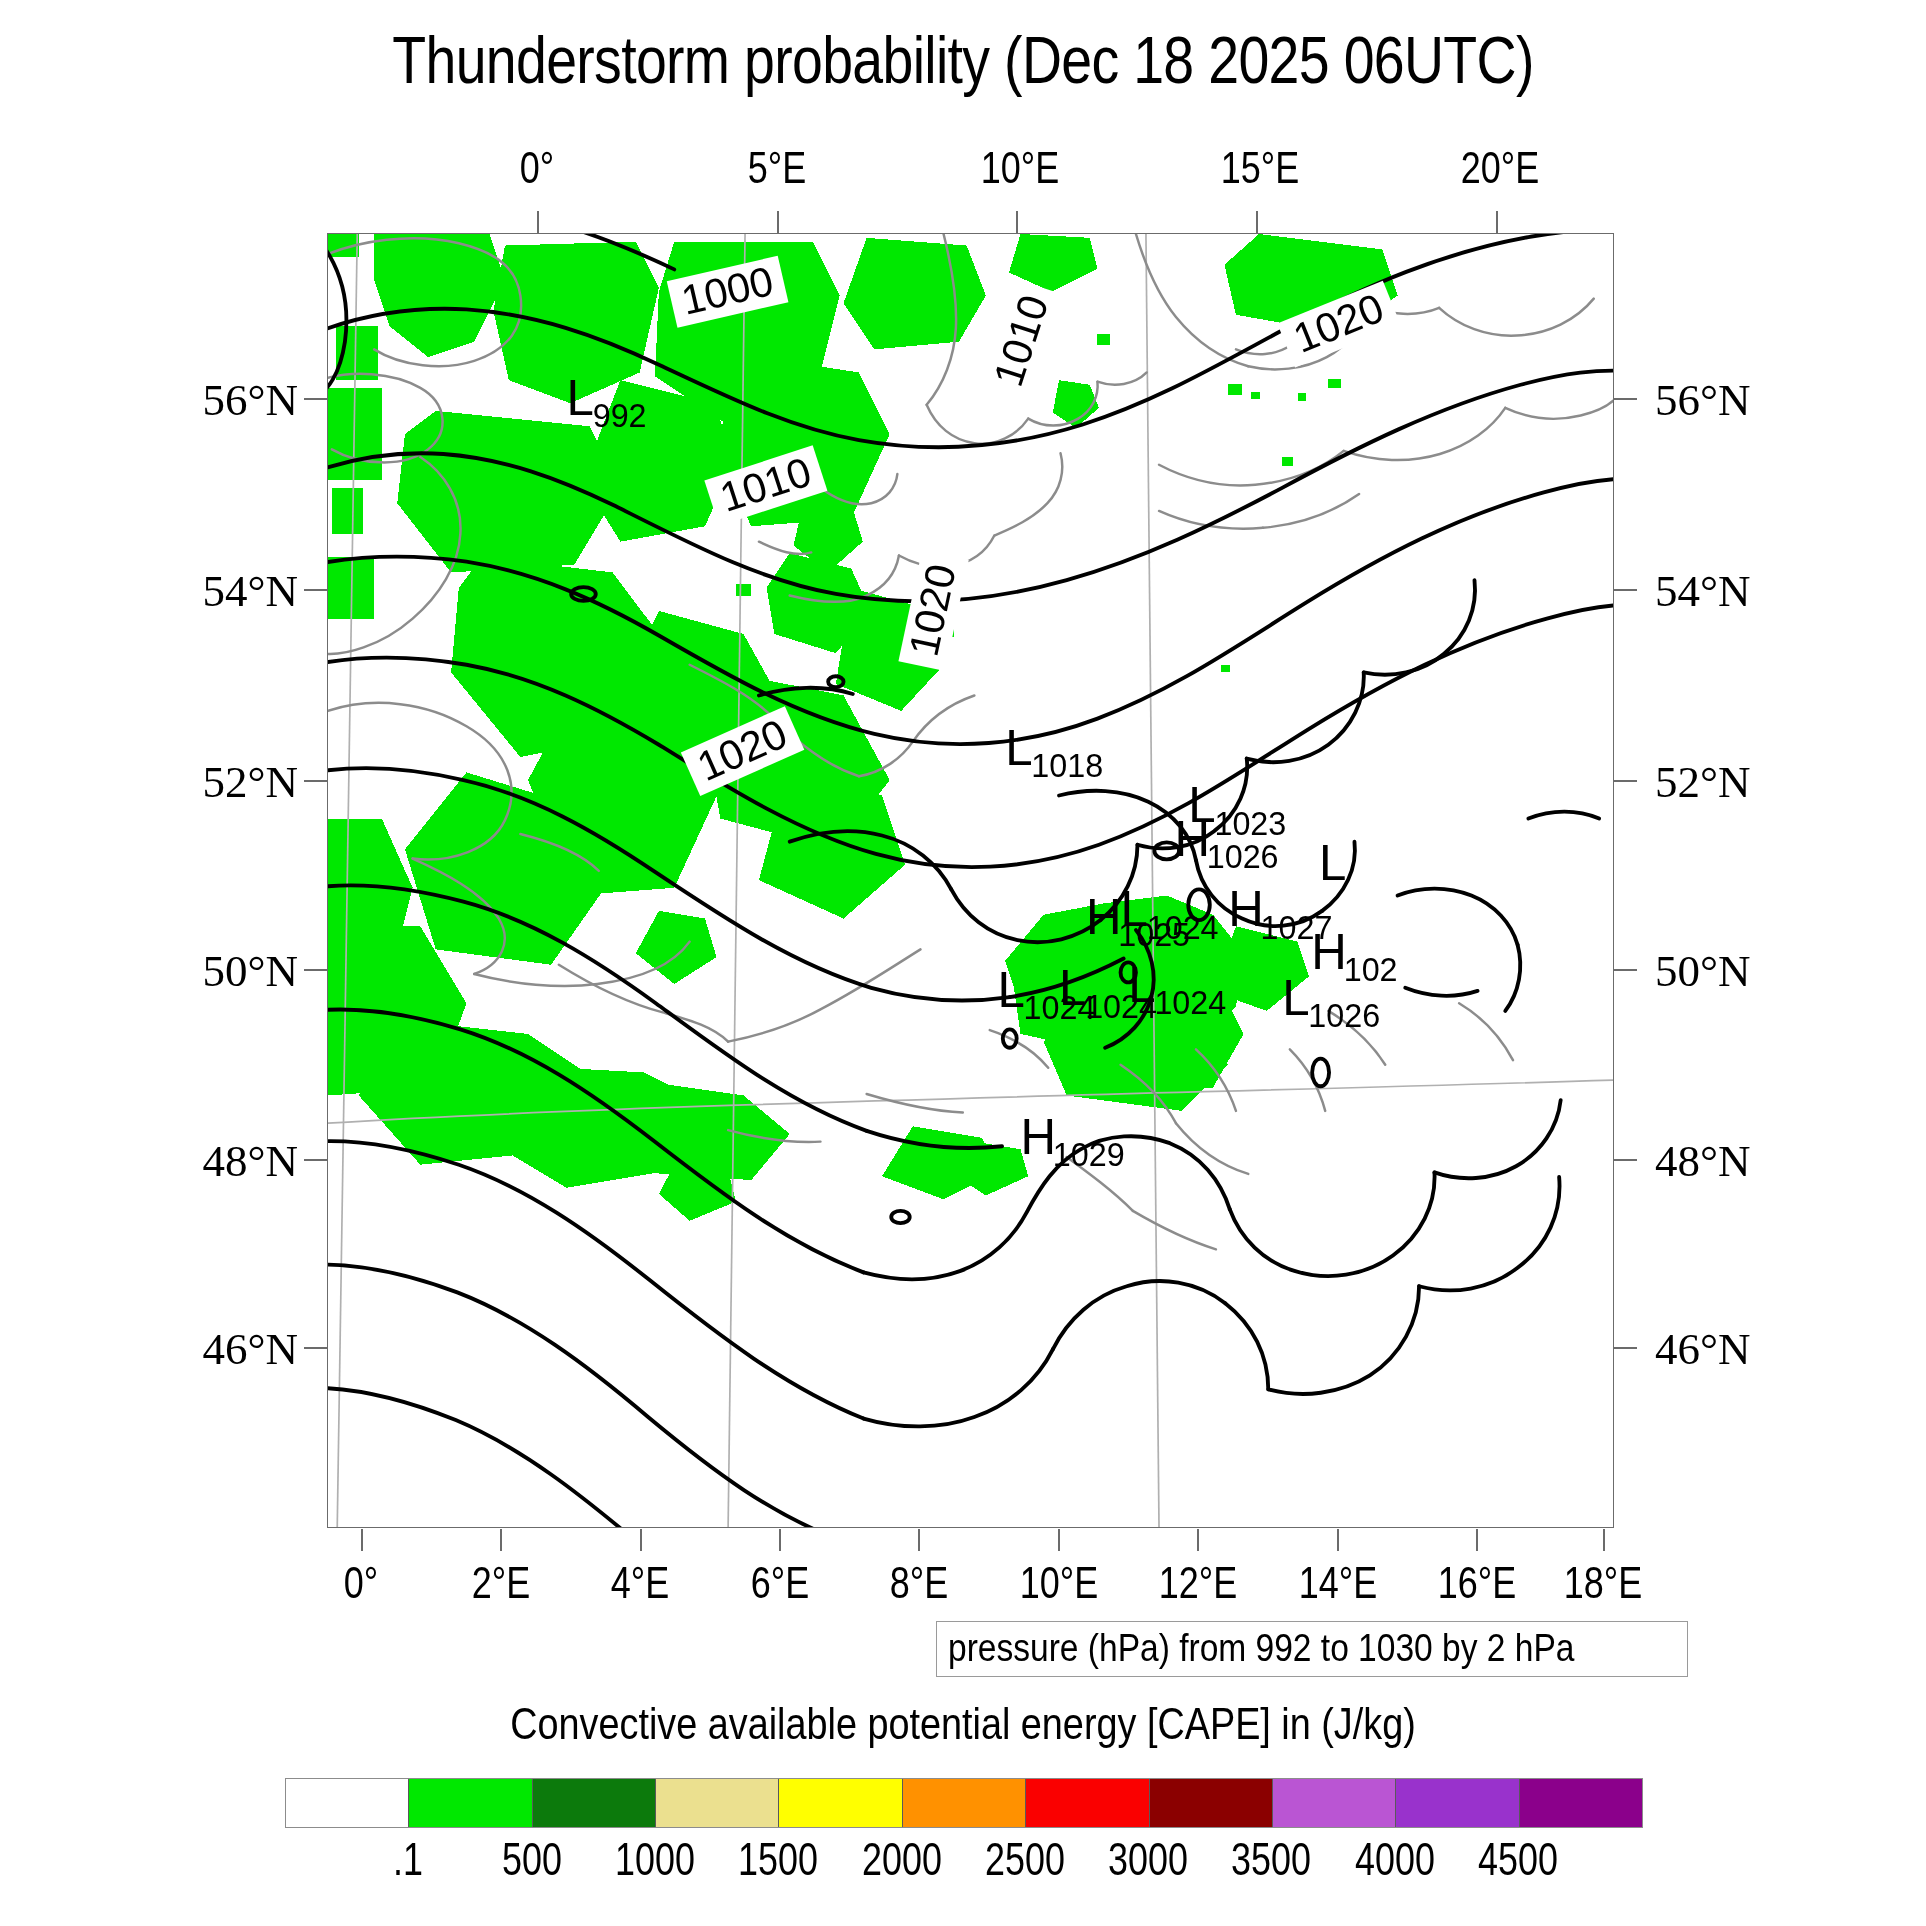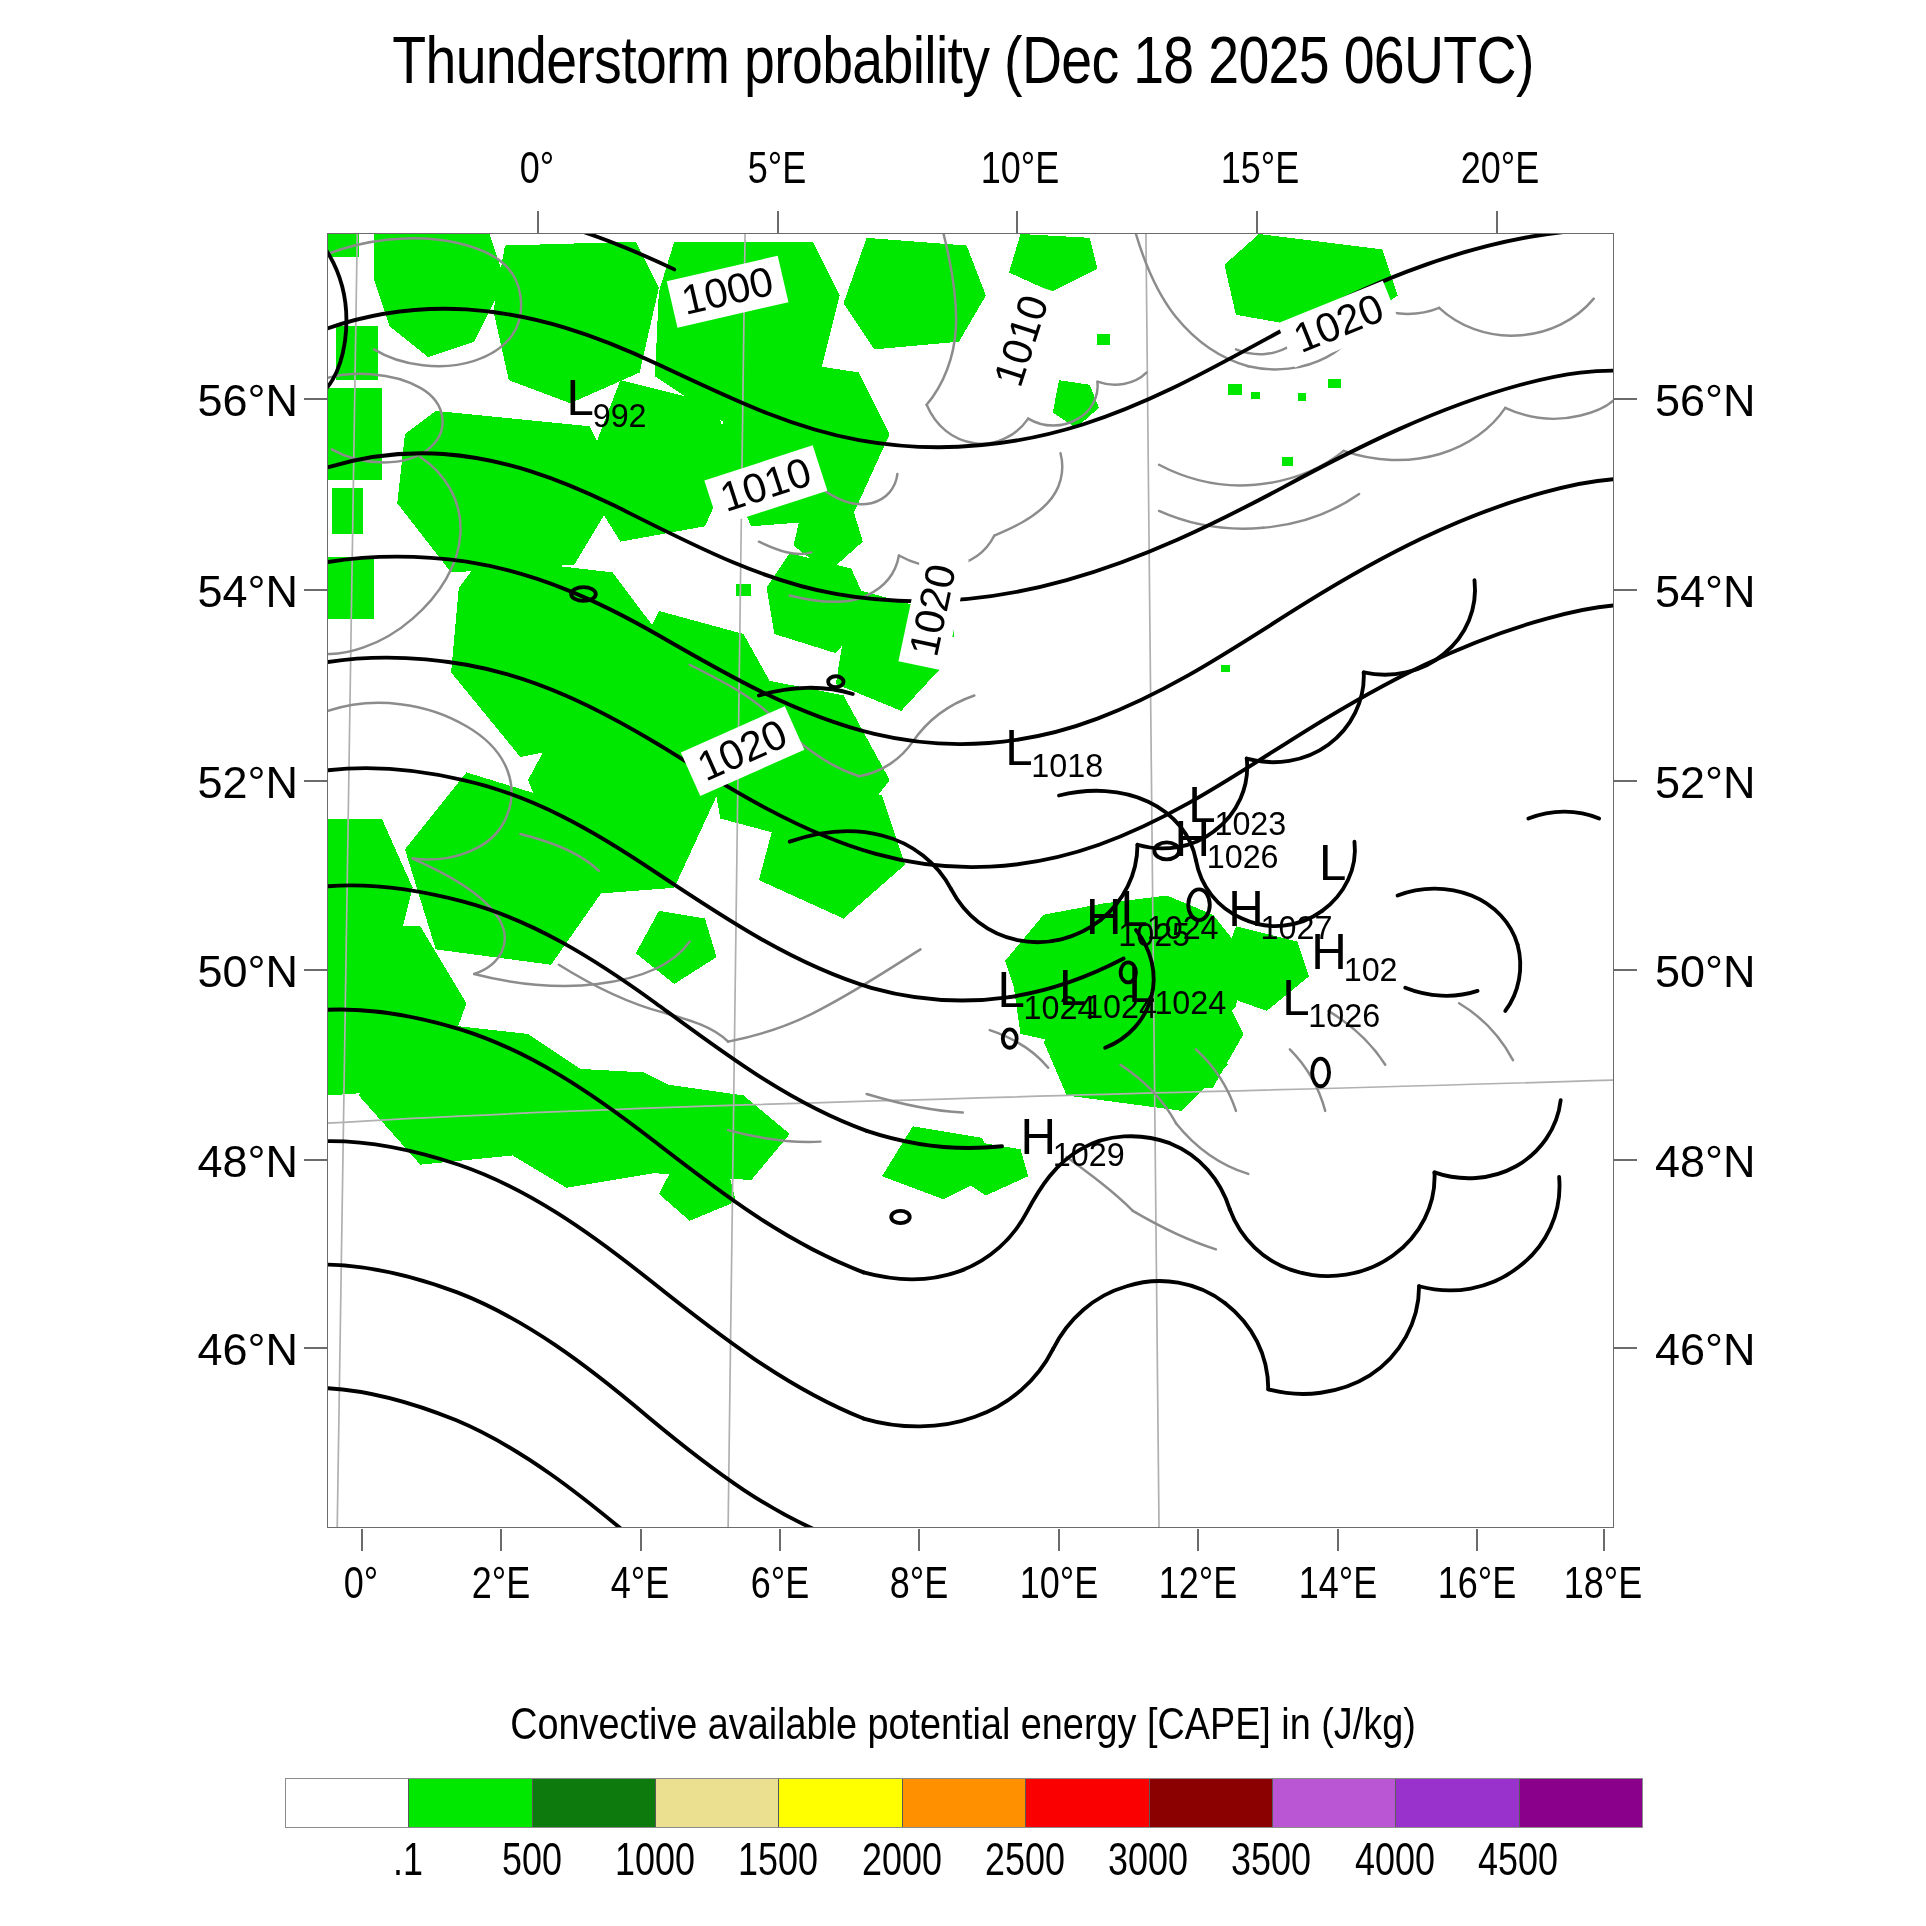--- a/index.html
+++ b/index.html
@@ -27,21 +27,21 @@
   .tick-lab{
     position:absolute;
     font-family:"Liberation Sans Narrow","Liberation Sans",sans-serif;
     font-stretch:condensed;
     font-size:45px;line-height:45px;white-space:nowrap;
     transform:scaleX(.80);
   }
   .tick-top{transform-origin:50% 100%;}
   .tick-bot{transform-origin:50% 0%;}
   .lat-lab{
-    position:absolute;font-family:Liberation Sans, sans-serif;
+    position:absolute;font-family:Liberation Serif, serif;
     font-size:45px;line-height:45px;white-space:nowrap;
   }
   .tick-mark{position:absolute;background:#6b6b6b;}
 
   
   .press-note{
     position:absolute;left:936px;top:1621px;
     border:1.5px solid #9a9a9a;background:#fff;
     padding:4.6px 10.8px 7.7px 10.8px;box-sizing:border-box;
     font-family:"Liberation Sans Narrow","Liberation Sans",sans-serif;
@@ -395,20 +395,23 @@
     <div class="tick-mark" style="left:1614px;top:1347px;width:23px;height:1.5px;"></div>
 
     <div class="lat-lab" style="left:1655px;top:378px;">56°N</div>
     <div class="lat-lab" style="left:1655px;top:569px;">54°N</div>
     <div class="lat-lab" style="left:1655px;top:760px;">52°N</div>
     <div class="lat-lab" style="left:1655px;top:949px;">50°N</div>
     <div class="lat-lab" style="left:1655px;top:1139px;">48°N</div>
     <div class="lat-lab" style="left:1655px;top:1327px;">46°N</div>
   </div>
 
+  <div class="press-note">
+    <span>pressure (hPa) from 992 to 1030 by 2 hPa</span>
+  </div>
 
   <div class="cbar-title">Convective available potential energy [CAPE] in (J/kg)</div>
 
   <div class="cbar">
     <div style="background:#ffffff"></div>
     <div style="background:#00e800"></div>
     <div style="background:#0c7a0c"></div>
     <div style="background:#ebe08f"></div>
     <div style="background:#ffff00"></div>
     <div style="background:#ff9100"></div>

